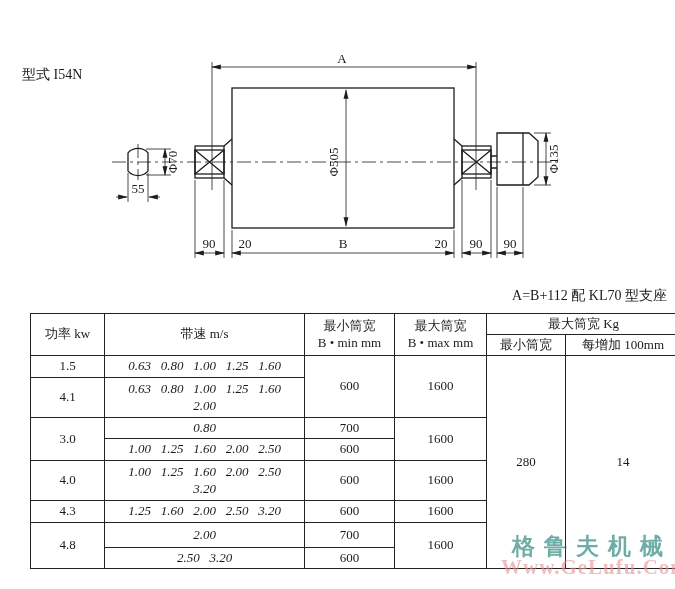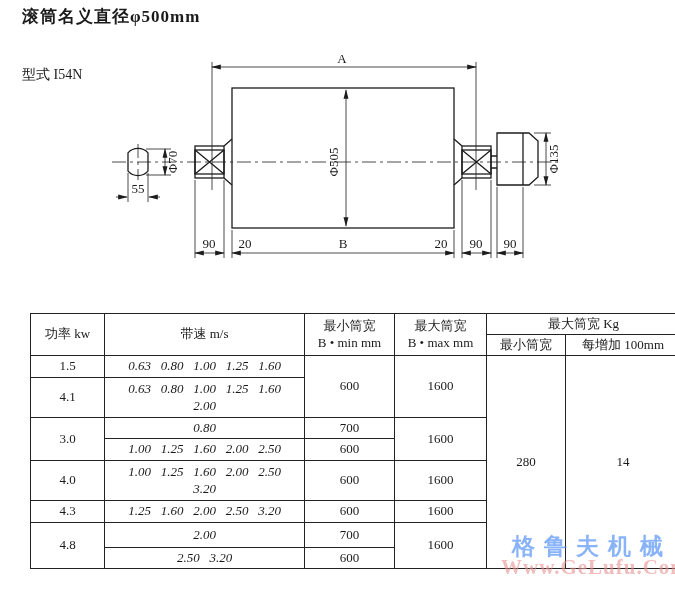--- a/index.html
+++ b/index.html
@@ -21,21 +21,20 @@
   .speed{white-space:pre;font-style:italic;}
   .wm{position:absolute;z-index:5;pointer-events:none;font-weight:bold;}
   .wm1{left:512px;top:531px;font-size:23px;letter-spacing:9px;}
   .wm2{left:501px;top:555px;font-size:21px;letter-spacing:1px;}
 </style>
 </head>
 <body>
 
 <div id="page">
 
-  <div class="title">滚筒名义直径φ500mm</div>
   <div class="subtitle">型式 I54N</div>
 
   <svg id="drawing" width="675" height="245" viewBox="0 0 675 245">
     <defs>
       <marker id="arr" viewBox="0 0 12 8" refX="11" refY="4" markerWidth="12" markerHeight="8" orient="auto-start-reverse">
           <path d="M12,4 L0,0.9 L0,7.1 Z" fill="#1c1c1c"></path>
         </marker>
     </defs>
 
     <path class="cl" d="M112,112 H560"></path>
@@ -93,20 +92,21 @@
     <line class="thin" x1="462" y1="203" x2="491" y2="203" marker-start="url(#arr)" marker-end="url(#arr)"></line>
     <line class="thin" x1="497" y1="203" x2="523" y2="203" marker-start="url(#arr)" marker-end="url(#arr)"></line>
     <text class="dimtext" x="209" y="198" text-anchor="middle">90</text>
     <text class="dimtext" x="245" y="198" text-anchor="middle">20</text>
     <text class="dimtext" x="343" y="198" text-anchor="middle">B</text>
     <text class="dimtext" x="441" y="198" text-anchor="middle">20</text>
     <text class="dimtext" x="476" y="198" text-anchor="middle">90</text>
     <text class="dimtext" x="510" y="198" text-anchor="middle">90</text>
   </svg>
 
+  <div class="note">A=B+112 配 KL70 型支座</div>
 
   <table id="spec-table">
     <colgroup>
       <col style="width:74px">
         <col style="width:200px">
         <col style="width:90px">
       <col style="width:92px">
         <col style="width:79px">
         <col style="width:115px">
     </colgroup>
@@ -177,15 +177,15 @@
       </tr>
       <tr style="height:21px">
         <td class="speed">2.50   3.20</td>
         <td>600</td>
       </tr>
     </tbody>
   </table>
 
   <div class="footer">型式II55N55T</div>
 
-  <div class="wm wm1" style="color: #3b82f6; opacity: 0.6; text-align: right;">格鲁夫机械</div>
+  <div class="wm wm1" style="color: #0f766e; opacity: 0.6; text-align: right;">格鲁夫机械</div>
   <div class="wm wm2" style="color: rgb(232, 144, 144); opacity: 0.6;">Www.GeLufu.Com</div>
 </div>
 
 </body></html>

